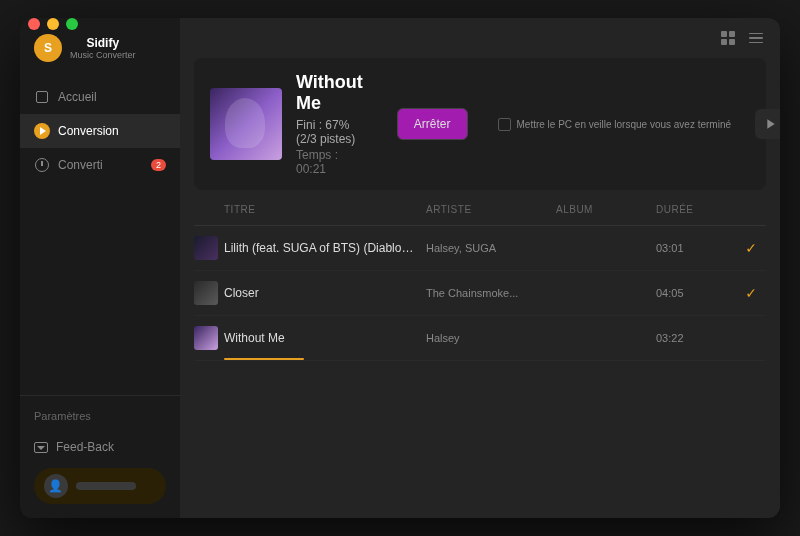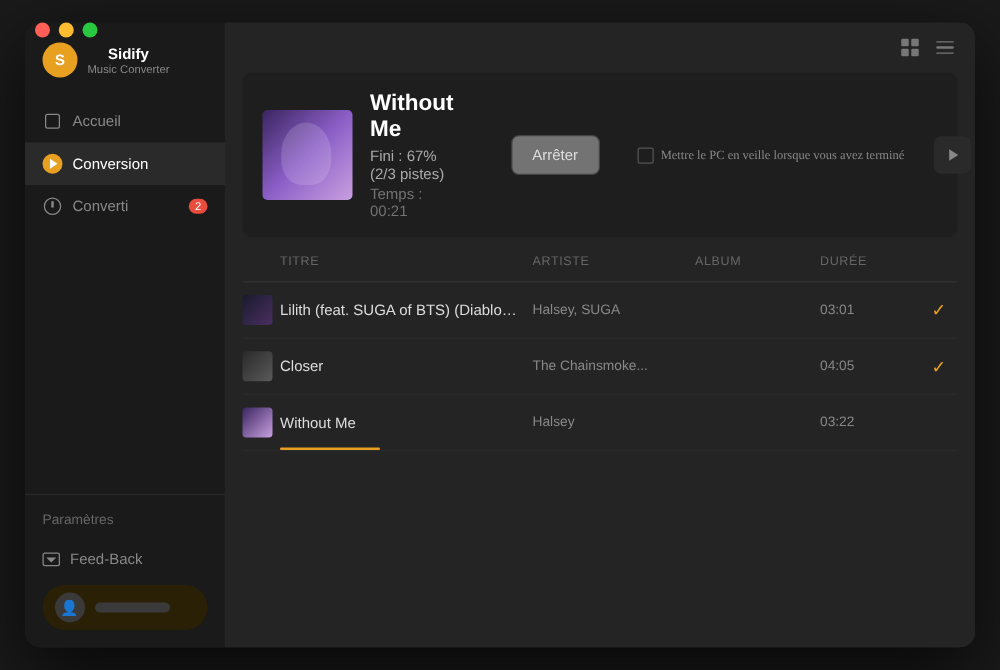--- a/index.html
+++ b/index.html
@@ -284,37 +284,36 @@
     .track-progress {
       color: #aaa;
       font-size: 12px;
       margin-bottom: 2px;
     }
     .track-time {
       color: #737373;
       font-size: 12px;
     }
     .stop-btn {
-      background: #737373;
+      background: #a21caf;
       border: 1px solid #444;
       color: #ddd;
       border-radius: 6px;
       padding: 8px 16px;
       font-size: 12px;
       cursor: pointer;
       white-space: nowrap;
-      margin-left: 32px;
+      margin-left: 20px;
     }
     .sleep-option {
       display: flex;
       align-items: center;
       gap: 6px;
       margin-left: 16px;
       flex-shrink: 0;
-      font-family: Liberation Serif, serif;
     }
     .sleep-checkbox {
       width: 13px;
       height: 13px;
       border: 1.5px solid #555;
       border-radius: 2px;
       flex-shrink: 0;
     }
     .sleep-label {
       color: #888;

